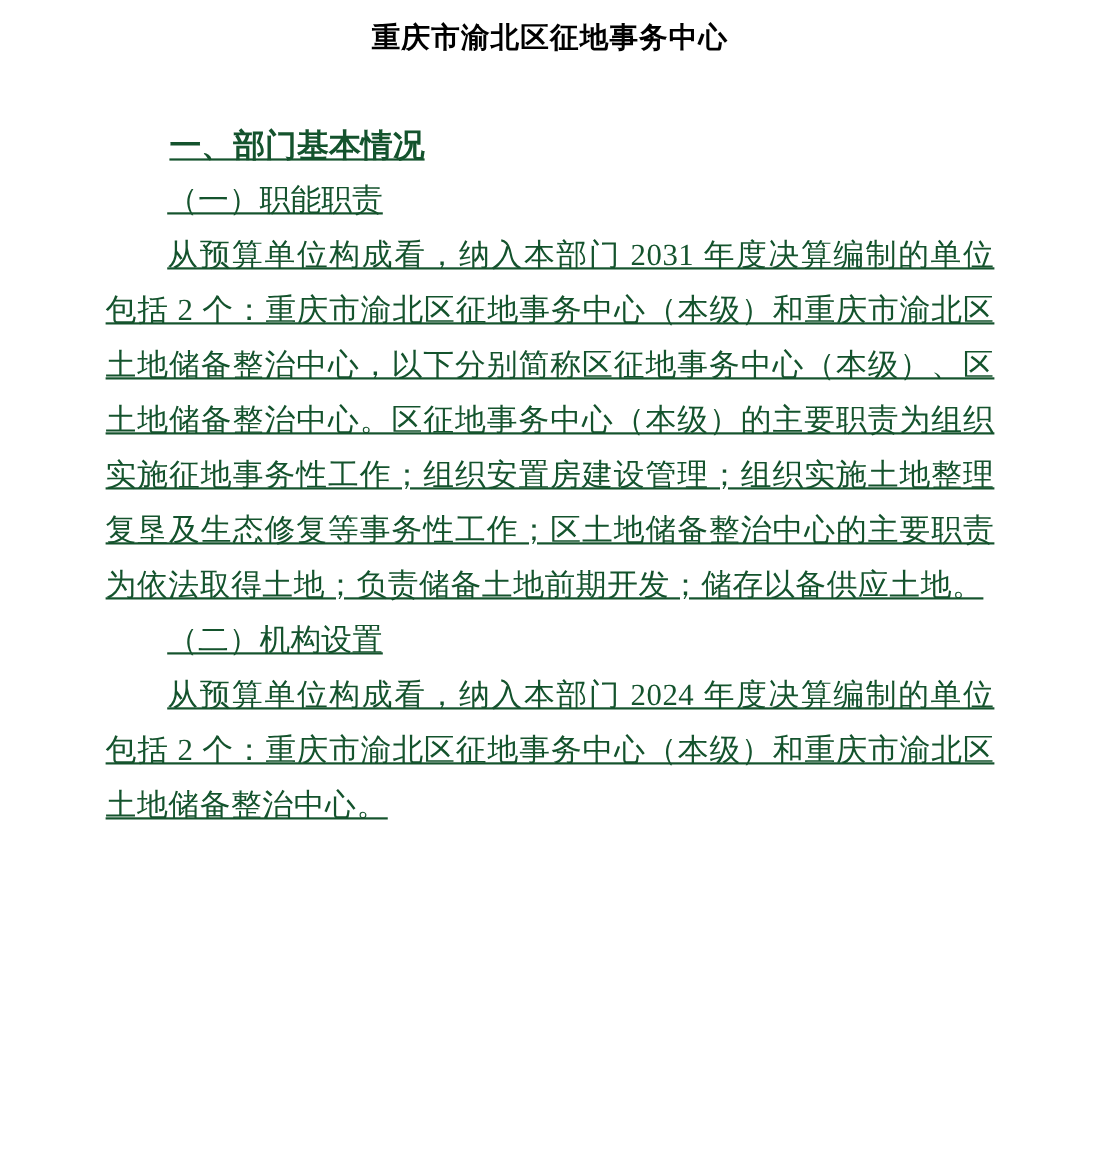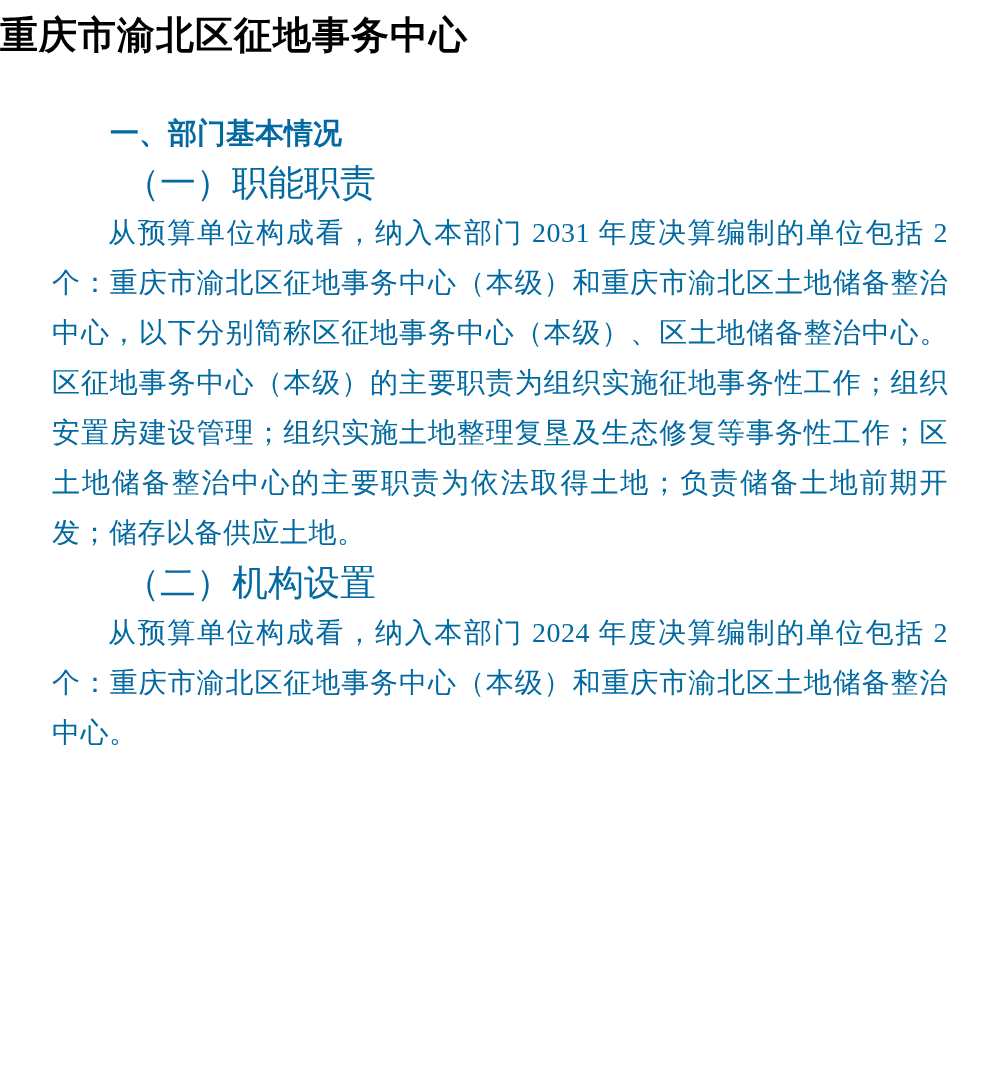--- a/index.html
+++ b/index.html
@@ -12,52 +12,53 @@
     width: 1000px;
     height: 1066px;
     background: #ffffff;
     color: #000000;
     overflow: hidden;
     box-sizing: border-box;
   }
   .doc-title {
     margin: 0;
     padding-top: 10px;
-    text-align: left;
+    text-align: center;
     font-family: "Liberation Serif", "DejaVu Serif", serif;
     font-weight: bold;
-    font-size: 38px;
+    font-size: 26px;
     line-height: 50px;
     color: #000000;
   }
   .doc-title .title-line {
     display: block;
     letter-spacing: 1px;
   }
   .content {
-    margin: 0 52px;
+    margin: 0 96px;
     font-family: "Liberation Serif", "DejaVu Serif", serif;
     font-size: 28px;
     line-height: 50px;
     text-align: justify;
-    color: #0369a1;
+    color: #14532d;
+    text-decoration: underline;
   }
   .section-heading {
     margin: 48px 0 0 0;
     padding-left: 2em;
     font-family: "Liberation Sans", "DejaVu Sans", sans-serif;
     font-weight: bold;
     font-size: 29px;
     line-height: 50px;
   }
   .subsection-heading {
     margin: 0;
     padding-left: 2em;
     font-weight: normal;
-    font-size: 36px;
+    font-size: 28px;
     line-height: 50px;
     font-family: "Liberation Serif", "DejaVu Serif", serif;
   }
   .content p {
     margin: 0;
     text-indent: 2em;
     letter-spacing: 0.5px;
   }
 </style>
 </head>

